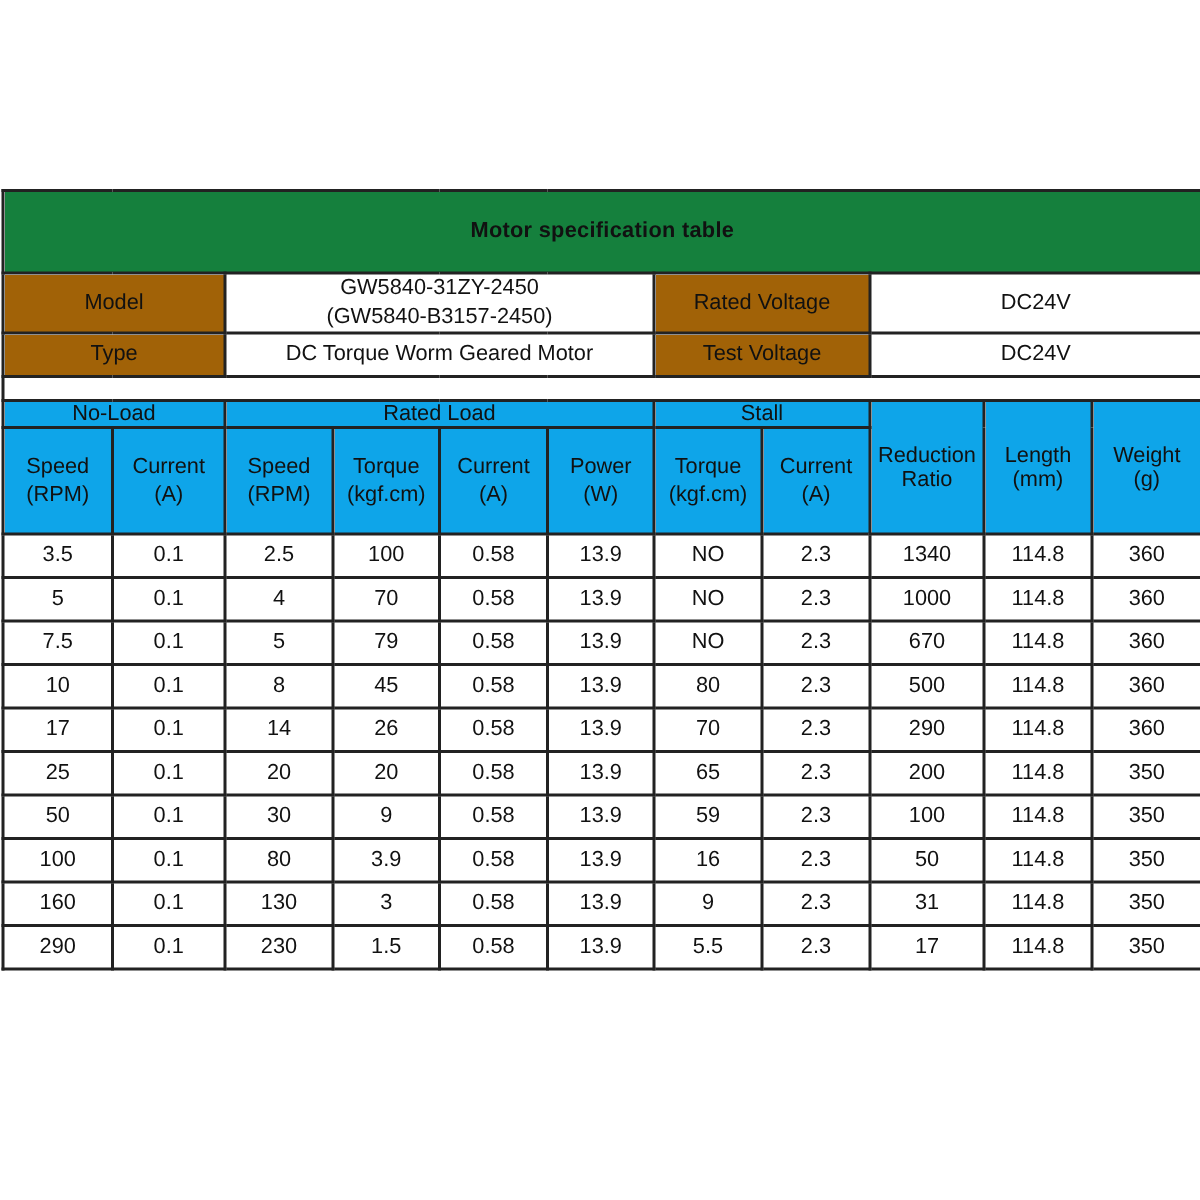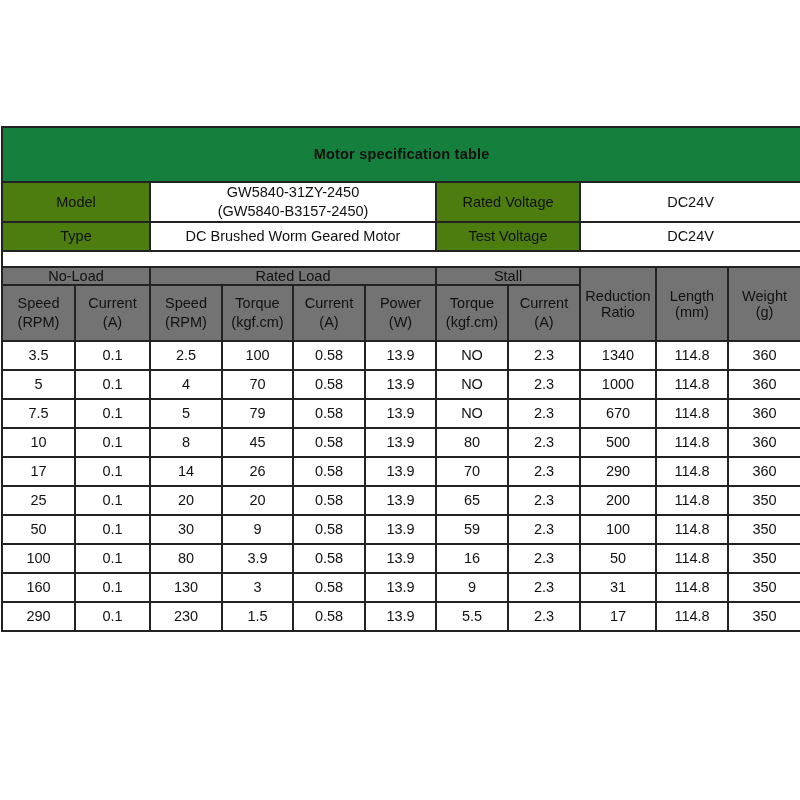--- a/index.html
+++ b/index.html
@@ -12,27 +12,27 @@
     border-collapse: collapse; table-layout: fixed;
   }
   .spec-table td {
     border: 2px solid #222; text-align: center; vertical-align: middle;
     padding: 0; font-size: 14.5px; line-height: 19px; overflow: hidden;
   }
   .title-cell {
     background: #15803d; height: 53px;
     font-size: 33px; font-weight: bold; letter-spacing: 0.2px;
   }
-  .lbl { background: #4d7c0f; margin-top: 31px; }
-  .hdr { background: #737373; }
+  .lbl { background: #a16207; margin-top: 31px; }
+  .hdr { background: #0ea5e9; }
   .blank { height: 14px; background: #fff; }
   .r-info { height: 29px; }
   .r-group { height: 17px; }
   .r-group td { line-height: 16px; }
-  .r-sub { height: 56px; margin-left: 42px; }
+  .r-sub { height: 71px; margin-left: 42px; }
   .r-data td { height: 27px; }
 </style>
 </head>
 <body>
 
 <table class="spec-table">
   <colgroup>
     <col style="width:73px">
       <col style="width:75px">
       <col style="width:72px">
@@ -53,21 +53,21 @@
       <td colspan="2" class="lbl">Model</td>
       <td colspan="4">
         <div>GW5840-31ZY-2450</div>
         <div>(GW5840-B3157-2450)</div>
       </td>
       <td colspan="2" class="lbl">Rated Voltage</td>
       <td colspan="3">DC24V</td>
     </tr>
     <tr class="r-info">
       <td colspan="2" class="lbl">Type</td>
-      <td colspan="4">DC Brushed Worm Geared Motor</td>
+      <td colspan="4">DC Torque Worm Geared Motor</td>
       <td colspan="2" class="lbl">Test Voltage</td>
       <td colspan="3">DC24V</td>
     </tr>
     <tr>
       <td colspan="11" class="blank"></td>
     </tr>
     <tr class="r-group">
       <td colspan="2" class="hdr">No-Load</td>
       <td colspan="4" class="hdr">Rated Load</td>
       <td colspan="2" class="hdr">Stall</td>

